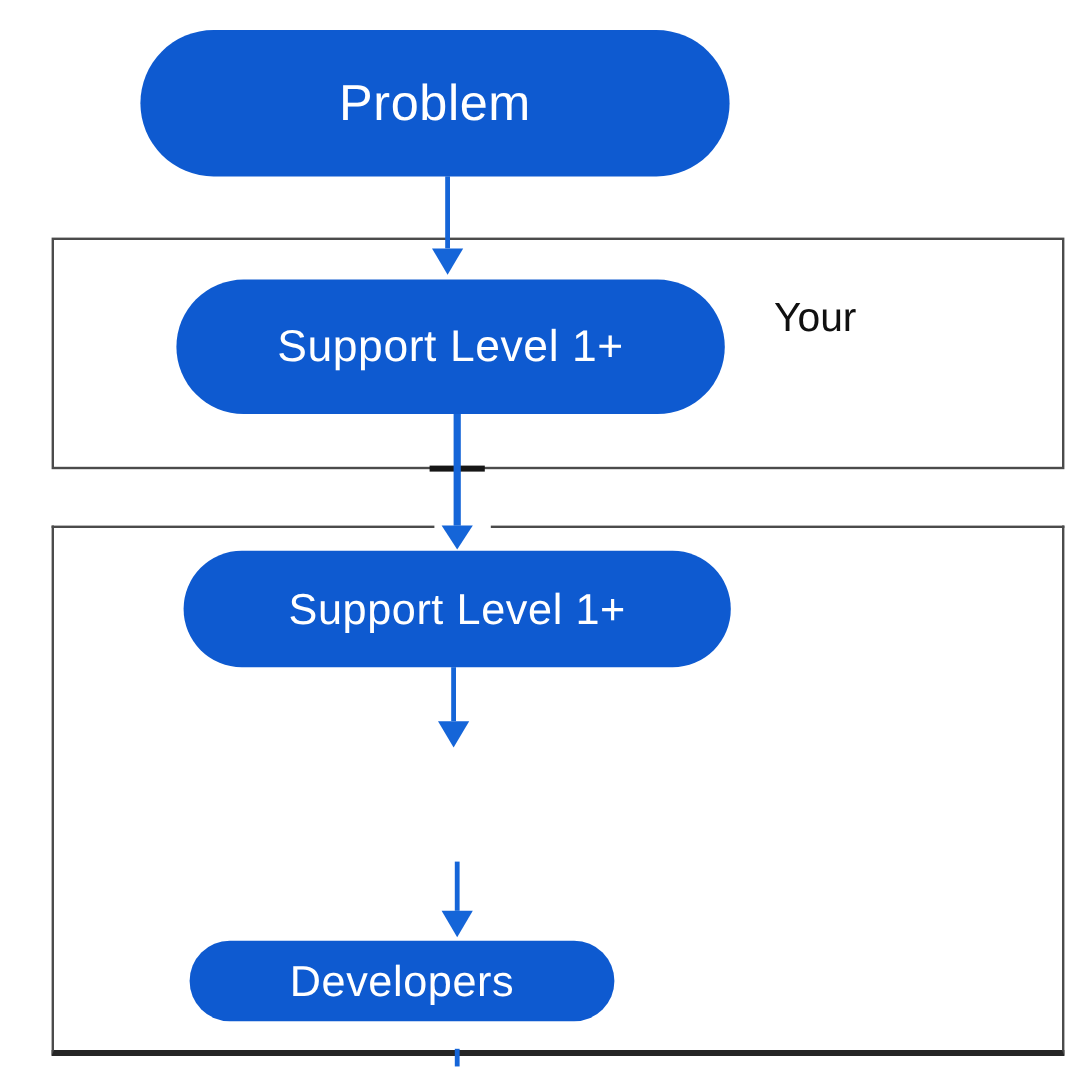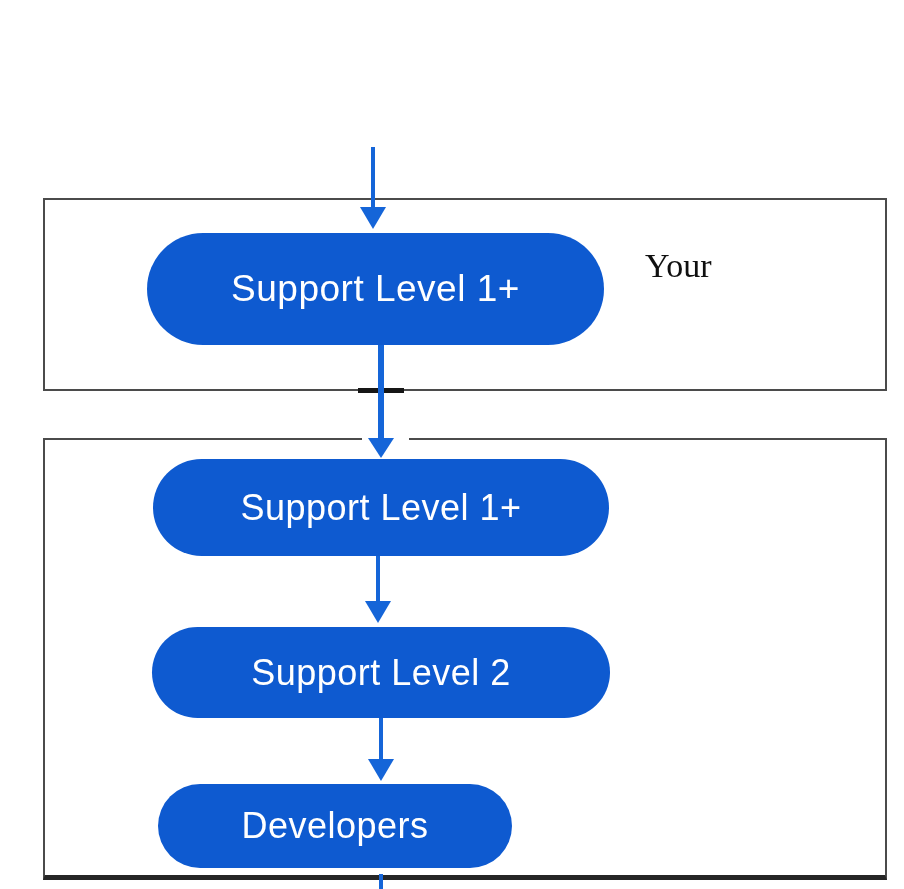--- a/index.html
+++ b/index.html
@@ -47,21 +47,21 @@
     font-size: 36px;
   }
   .pill-cx-l2 {
     left: 152px; top: 627px;
     width: 458px; height: 91px;
     border-radius: 46px;
     font-size: 36px;
   }
   .pill-dev {
     left: 158px; top: 784px;
-    width: 354px; height: 84px;
+    width: 354px; height: 67px;
     border-radius: 48px;
     font-size: 36px;
   }
 
   
   .group-box {
     position: absolute;
     border: 2px solid var(--box-border, #4b4b4b);
     background: transparent;
     z-index: 1;
@@ -79,21 +79,20 @@
   
   .group-label {
     position: absolute;
     color: var(--label-text, #101010);
     z-index: 2;
   }
   .label-org {
     left: 645px; top: 243px;
     font-size: 34px;
     line-height: 45px;
-    font-family: Liberation Serif, serif;
   }
   .label-connexcs {
     left: 647px; top: 686px;
     font-size: 31px;
   }
 
   
   .arrow {
     position: absolute;
     display: flex;
@@ -146,20 +145,21 @@
     width: 4px; height: 15px;
     background: var(--arrow-color, #1565d8);
     z-index: 5;
   }
 </style>
 </head>
 <body>
 
 <div class="canvas">
 
+  <div class="pill pill-problem">Problem</div>
 
   <div class="arrow arrow-1">
     <div class="shaft"></div>
     <div class="head"></div>
   </div>
 
   <div class="group-box box-org"></div>
   <div class="group-label label-org">
     <div>Your</div>
   </div>
@@ -175,21 +175,20 @@
 
   <div class="group-box box-connexcs"></div>
 
   <div class="pill pill-cx-l1">Support Level 1+</div>
 
   <div class="arrow arrow-3">
     <div class="shaft"></div>
     <div class="head"></div>
   </div>
 
-  <div class="pill pill-cx-l2">Support Level 2</div>
 
   <div class="arrow arrow-4">
     <div class="shaft"></div>
     <div class="head"></div>
   </div>
 
   <div class="pill pill-dev">Developers</div>
 
   <div class="tail-line"></div>
 

